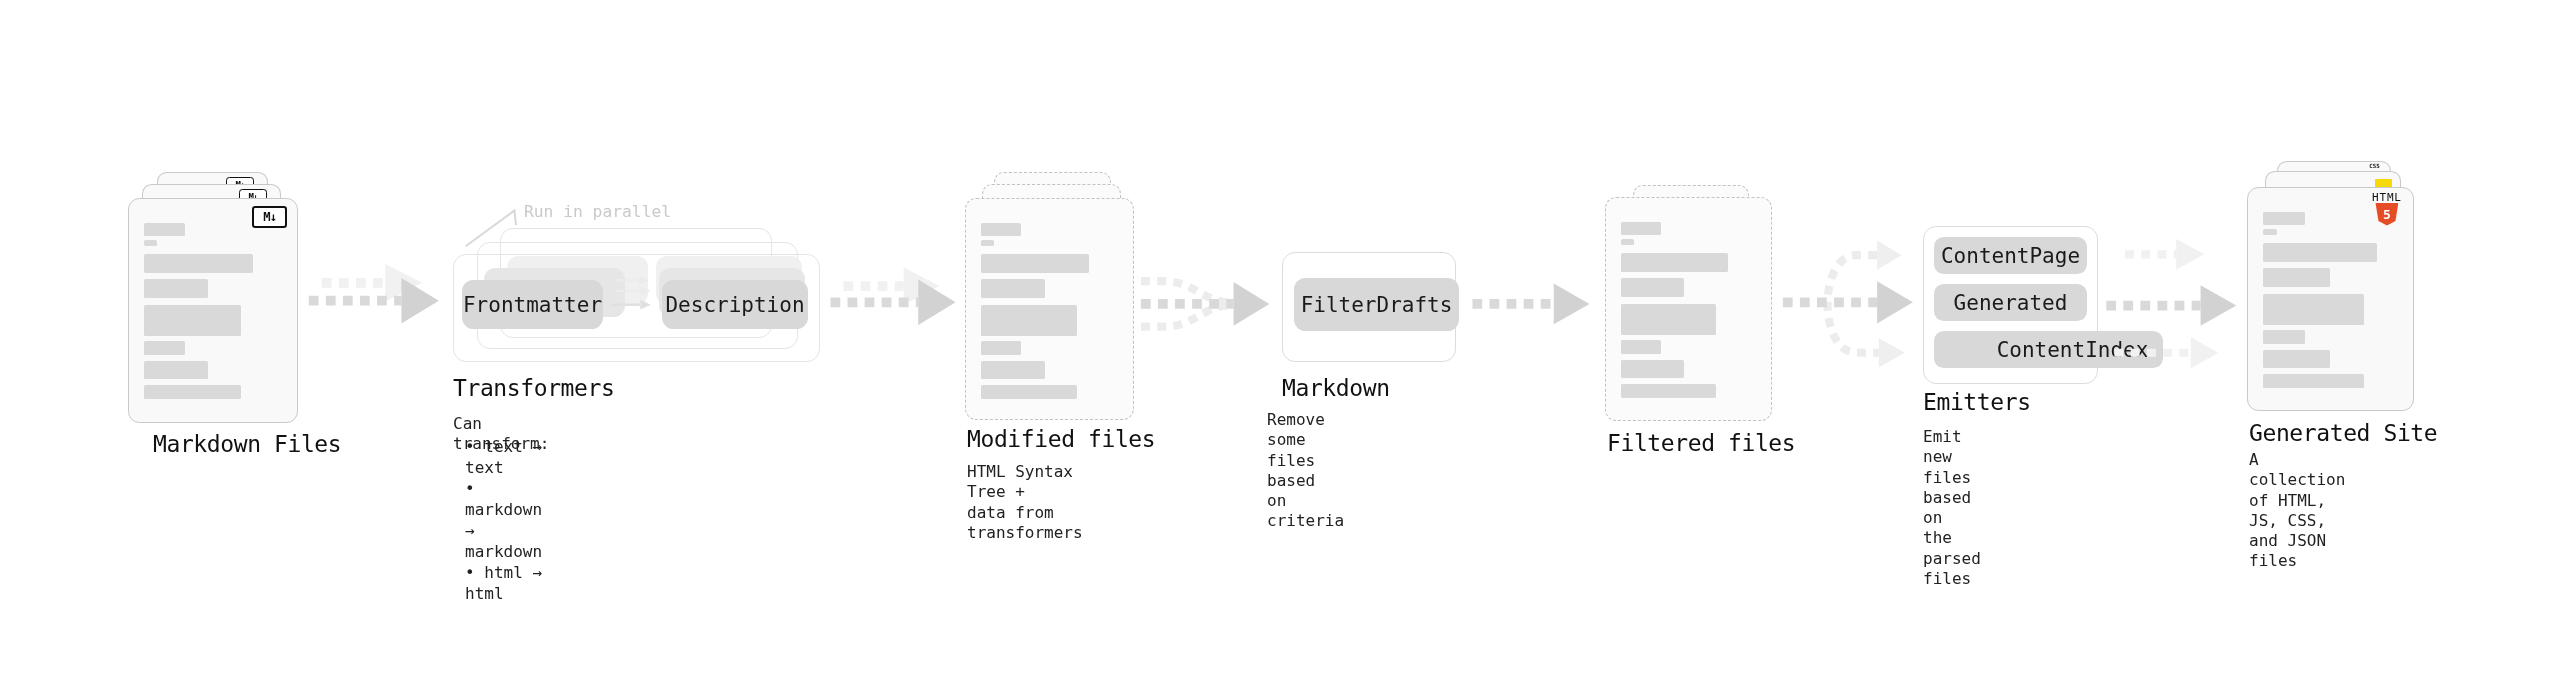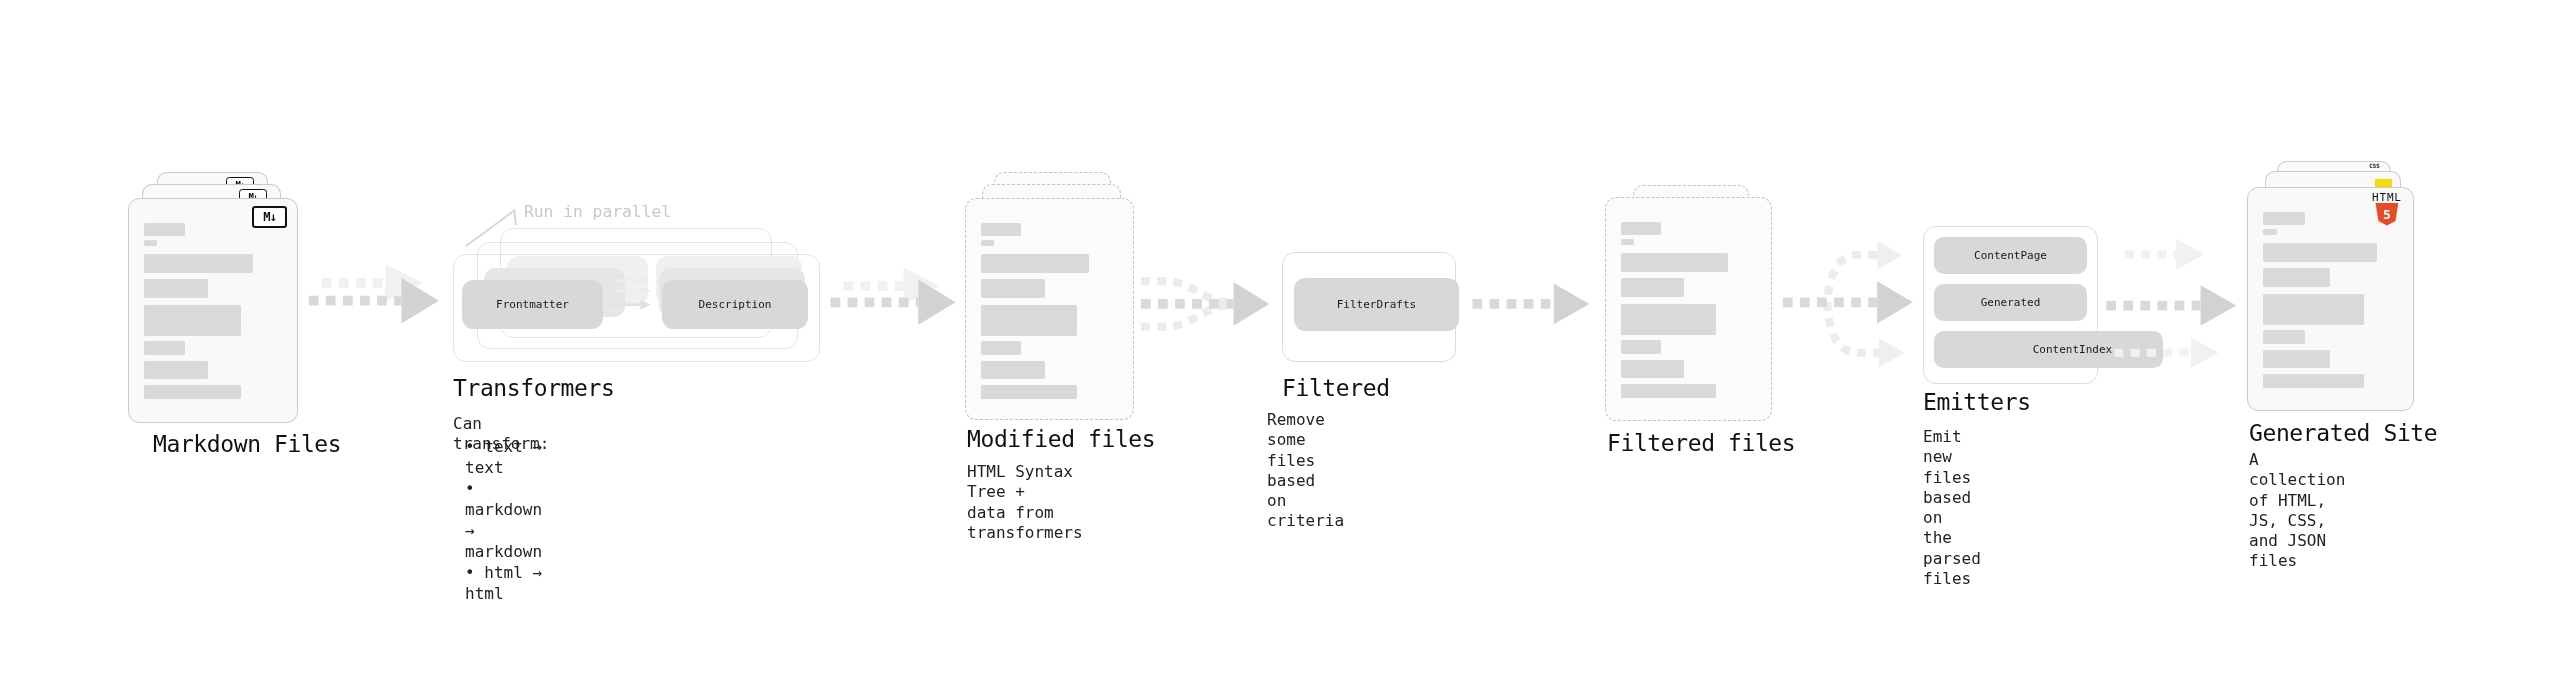--- a/index.html
+++ b/index.html
@@ -34,21 +34,21 @@
   .js-badge{position:absolute;right:8.1px;top:7.3px;width:17px;height:9.8px;border-radius:0.8px;}
   .html5-badge{position:absolute;right:9.8px;top:5.7px;width:32.5px;text-align:center;z-index:4;}
   .html5-badge .t{font-size:11px;font-weight:normal;color:#111;letter-spacing:0.8px;line-height:8.1px;}
   .html5-badge .shield{width:23px;height:23px;margin:0.8px auto 0;
      clip-path:polygon(0 0,100% 0,87% 80%,50% 100%,13% 80%);
      display:flex;align-items:center;justify-content:center;color:#fff;font-size:13px;font-weight:bold;}
 
   
   .layer{position:absolute;border:1.6px solid #e4e4e4;border-radius:13px;background:transparent;z-index:1;}
   .gbox{position:absolute;border-radius:11.4px;background:#d8d8d8;z-index:3;
-        display:flex;align-items:center;justify-content:center;font-size:11px;color:#1a1a1a;white-space:nowrap;}
+        display:flex;align-items:center;justify-content:center;font-size:21px;color:#1a1a1a;white-space:nowrap;}
   .gbox.l2{background:#e6e6e6;z-index:2;}
   .gbox.l3{background:#f0f0f0;z-index:1;}
   .outer{position:absolute;border:1.6px solid #dcdcdc;border-radius:13px;background:#ffffff;z-index:2;}
 
   .title{position:absolute;font-size:23px;color:#111;white-space:nowrap;z-index:4;letter-spacing:-0.4px;}
   .caption{position:absolute;font-size:16px;line-height:20.3px;color:#222;white-space:pre-line;z-index:4;}
   .run-label{position:absolute;font-size:16.3px;color:#c9c9c9;white-space:nowrap;z-index:4;}
   .bullets{position:absolute;font-size:16px;line-height:21px;color:#222;z-index:4;}
 </style>
 </head>
@@ -175,21 +175,21 @@
       </div>
     </div>
     <div class="title" style="left:967px;top:426px;">Modified files</div>
     <div class="caption" style="left:967px;top:462px;">HTML Syntax Tree +
 data from transformers</div>
   </div>
 
   <div class="abs">
     <div class="outer" style="left:1282px;top:252px;width:172px;height:108px;"></div>
     <div class="gbox" style="left:1294px;top:278px;width:165px;height:53px;">FilterDrafts</div>
-    <div class="title" style="left:1282px;top:375px;">Filtered</div>
+    <div class="title" style="left:1282px;top:375px;">Markdown</div>
     <div class="caption" style="left:1267px;top:410px;">Remove some files based
 on criteria</div>
   </div>
 
   <div class="abs">
     <div class="strip dashed s1" style="left:1633px;top:185px;width:114px;height:13px;"></div>
     <div class="card dashed" style="left:1605px;top:197px;width:165px;height:222px;">
       <div class="bars">
         <div class="bar" style="width:30%;height:12.2px;margin-bottom:4.9px;"></div>
         <div class="bar" style="width:10%;height:5.7px;margin-bottom:8.1px;"></div>

